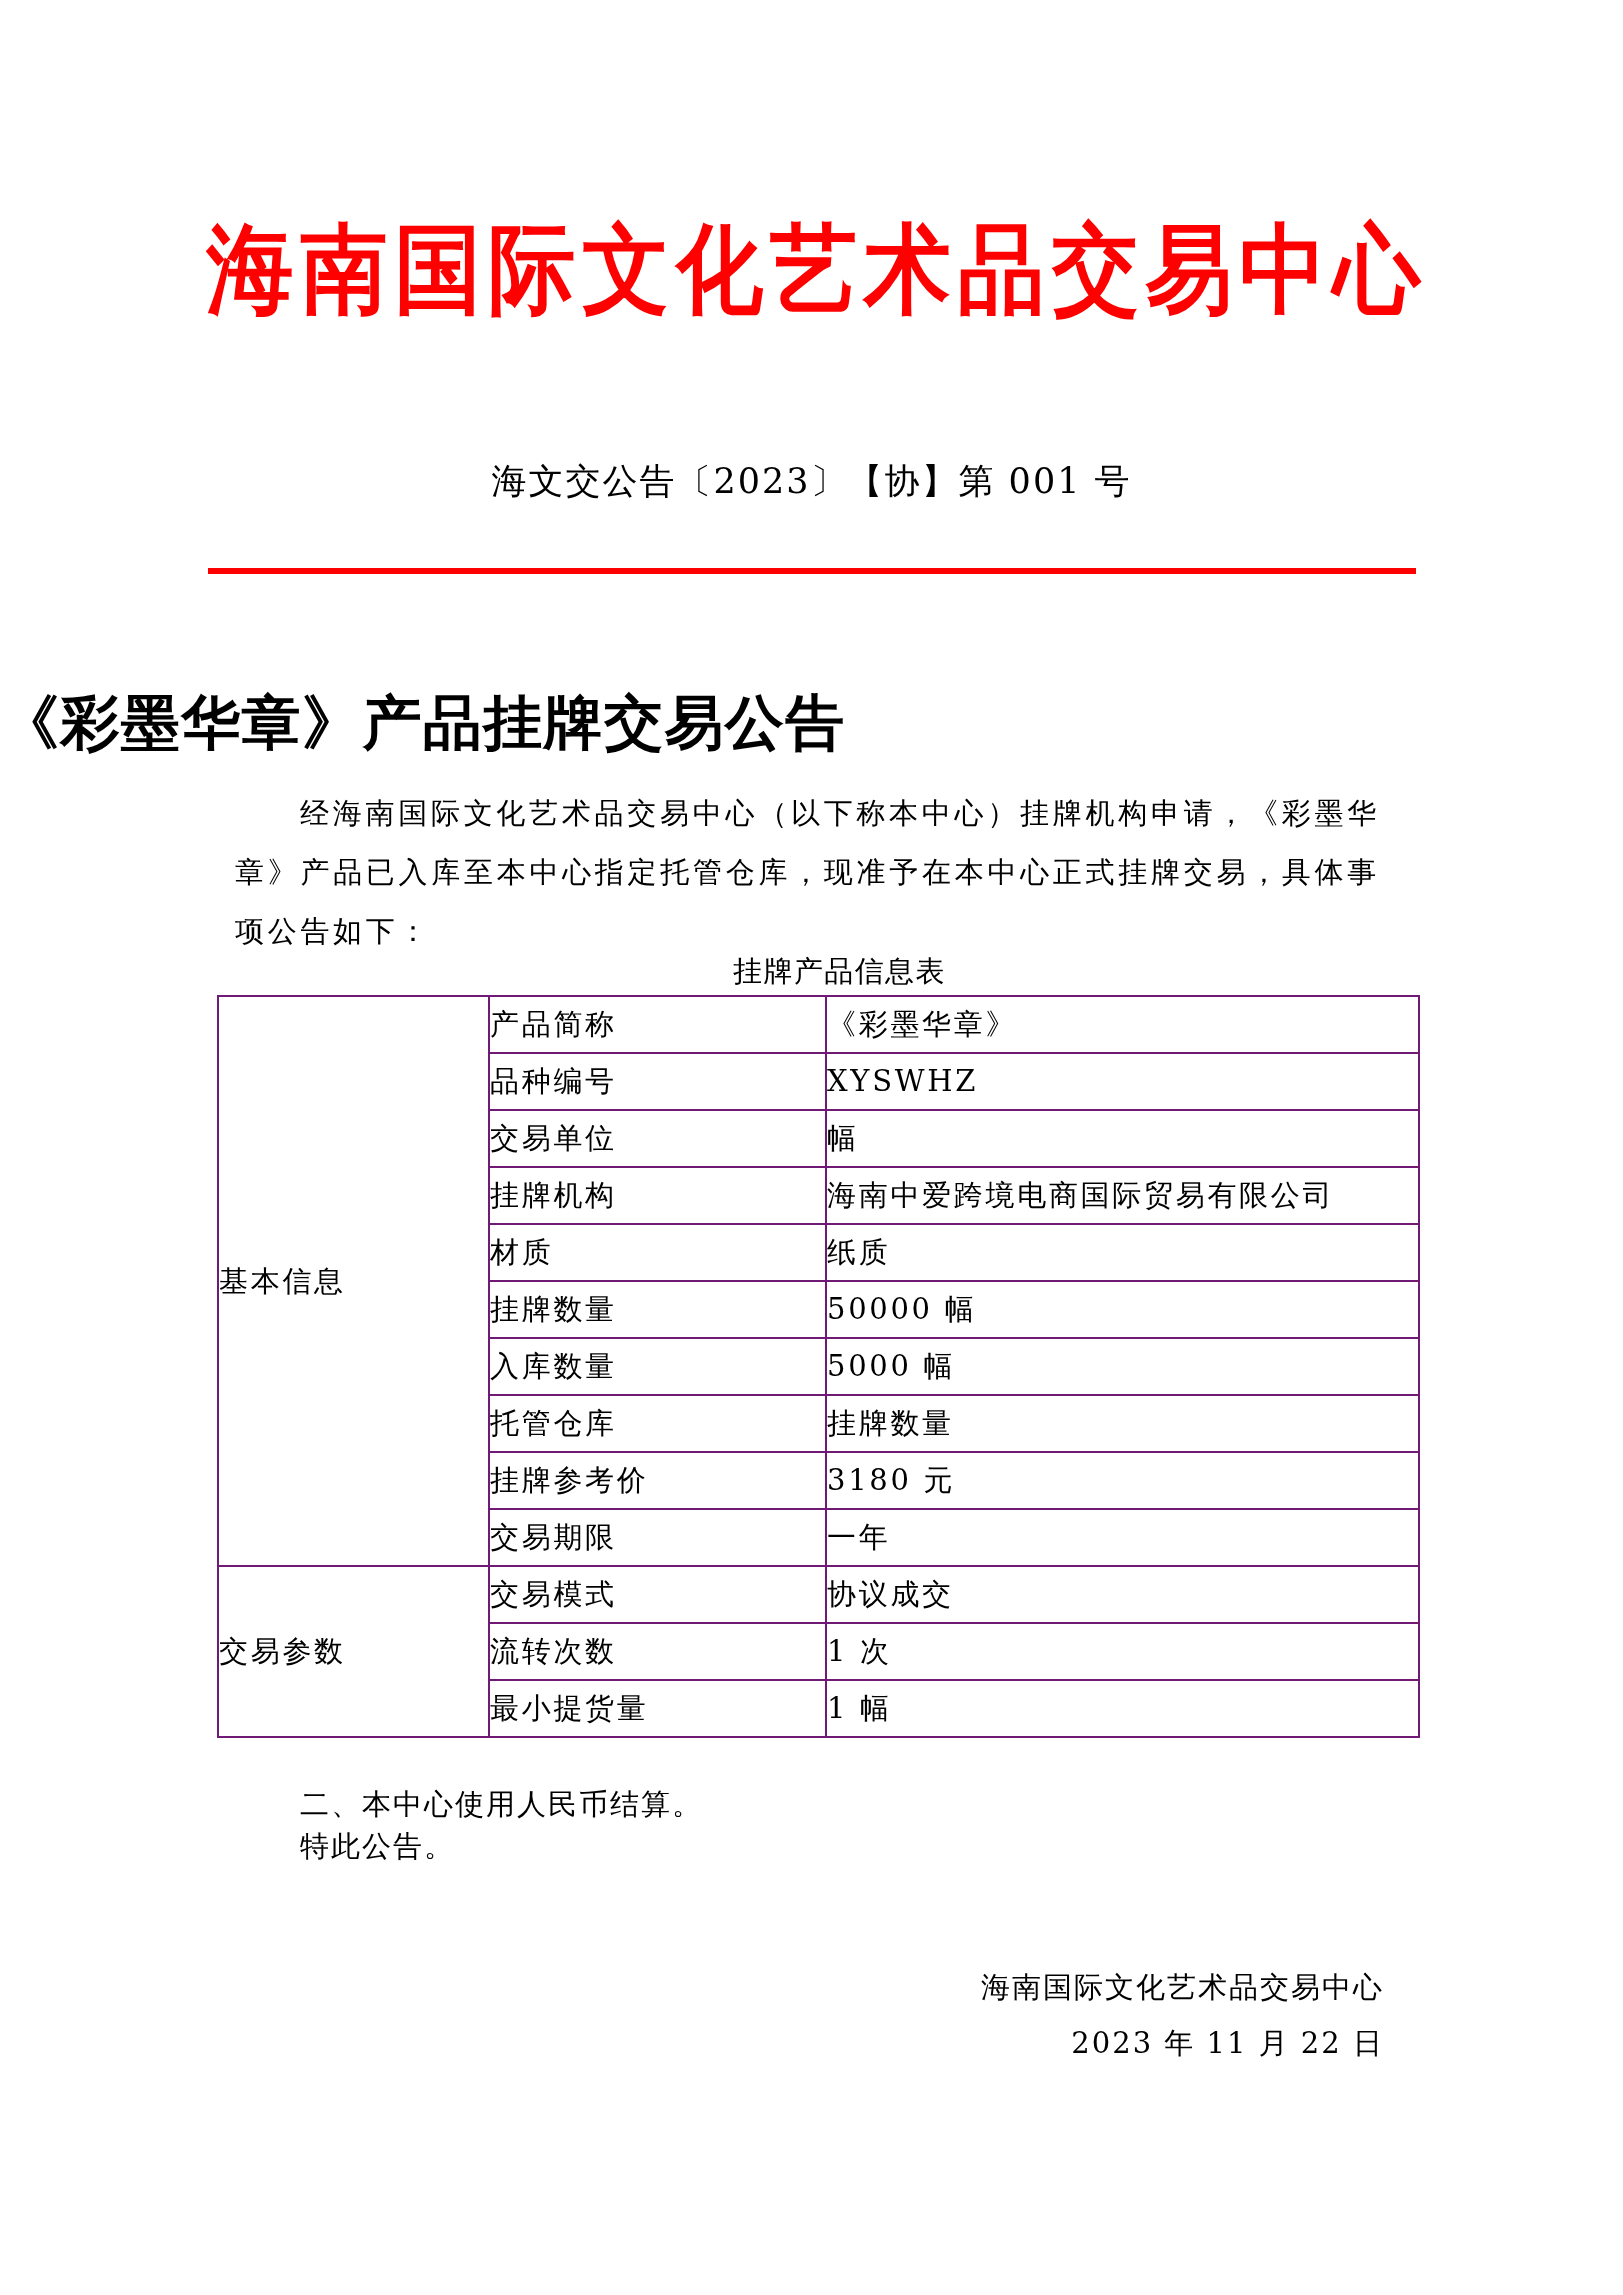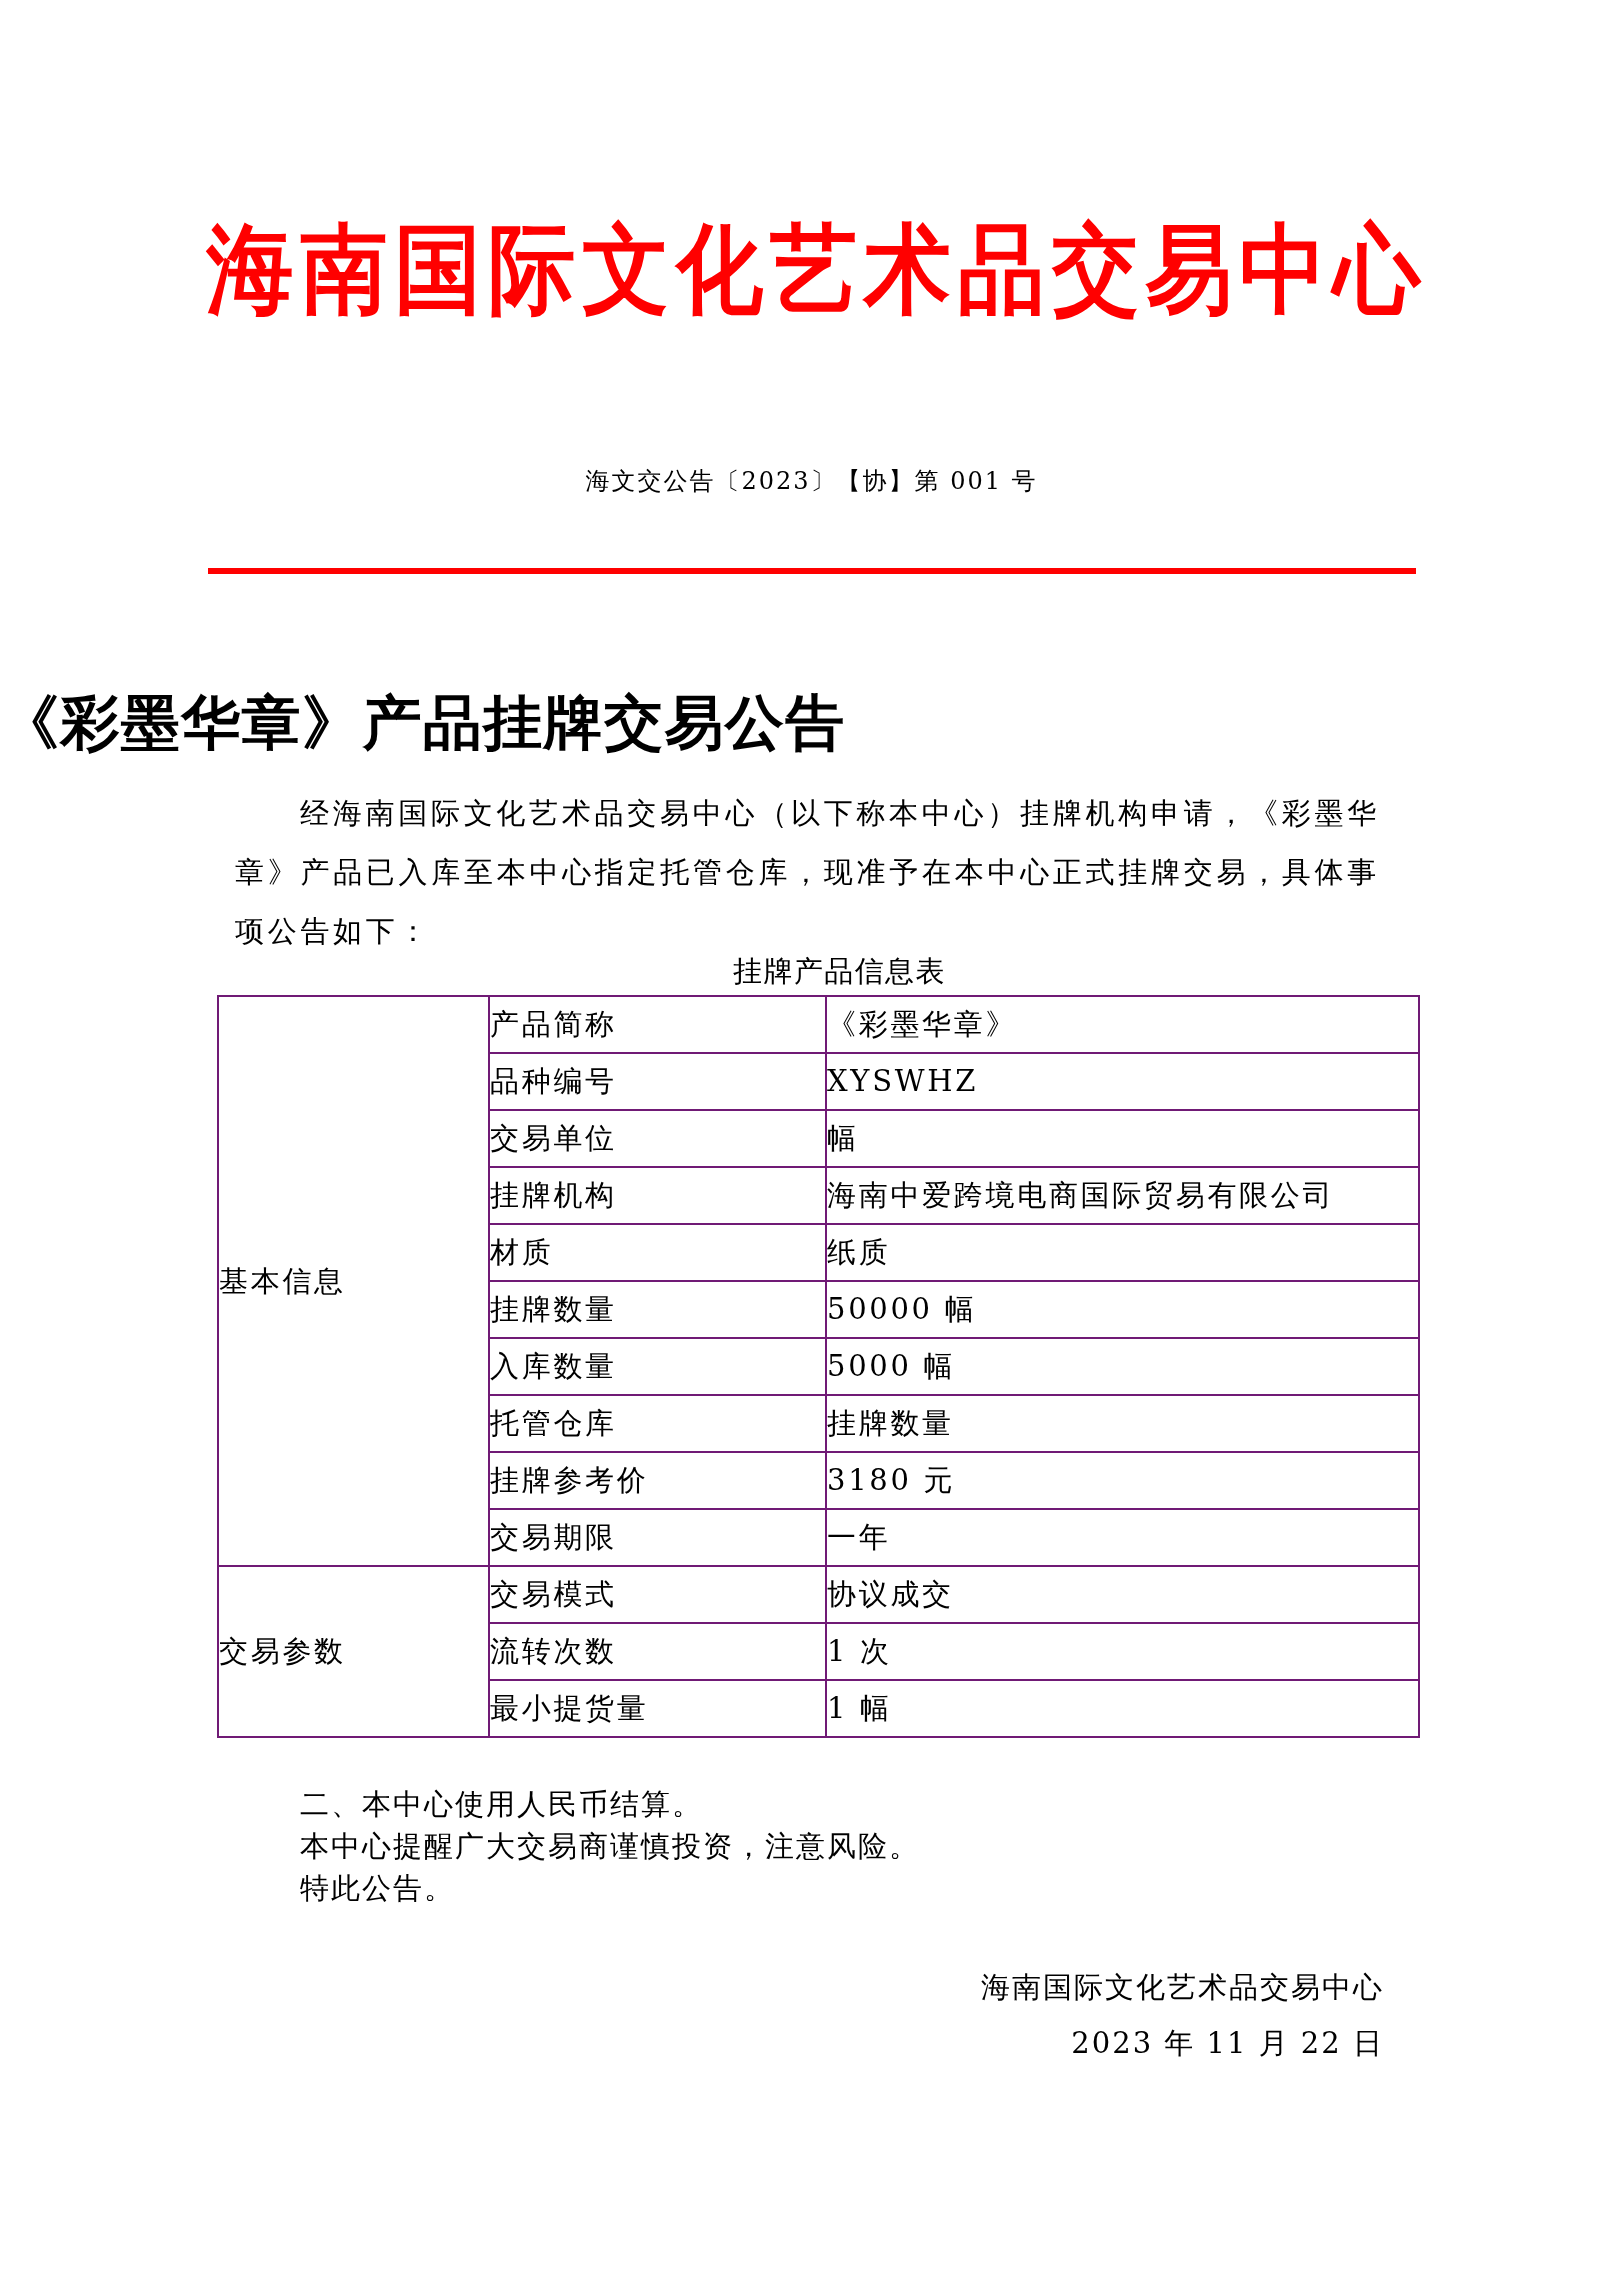--- a/index.html
+++ b/index.html
@@ -33,21 +33,21 @@
       line-height: 1;
     }
     .masthead span { display: inline-block; width: 90px; text-align: center; transform: scaleY(1.12); }
 
     
     .docnum {
       left: 0;
       width: 1623px;
       top: 457px;
       text-align: center;
-      font-size: 24px;
+      font-size: 35px;
       line-height: 48px;
       letter-spacing: 2px;
     }
 
     
     .red-rule {
       left: 208px;
       top: 568px;
       width: 1208px;
       height: 6.1px;
@@ -233,19 +233,18 @@
     </tr>
     <tr>
       <td class="label">最小提货量</td>
       <td>1 幅</td>
     </tr>
   </tbody>
 </table>
 
 <div class="abs notes">
   <div>二、本中心使用人民币结算。</div>
-  <div>本中心提醒广大交易商谨慎投资，注意风险。</div>
   <div>特此公告。</div>
 </div>
 
 <div class="abs sig-org">海南国际文化艺术品交易中心</div>
 <div class="abs sig-date">2023 年 11 月 22 日</div>
 
 
 </body></html>

